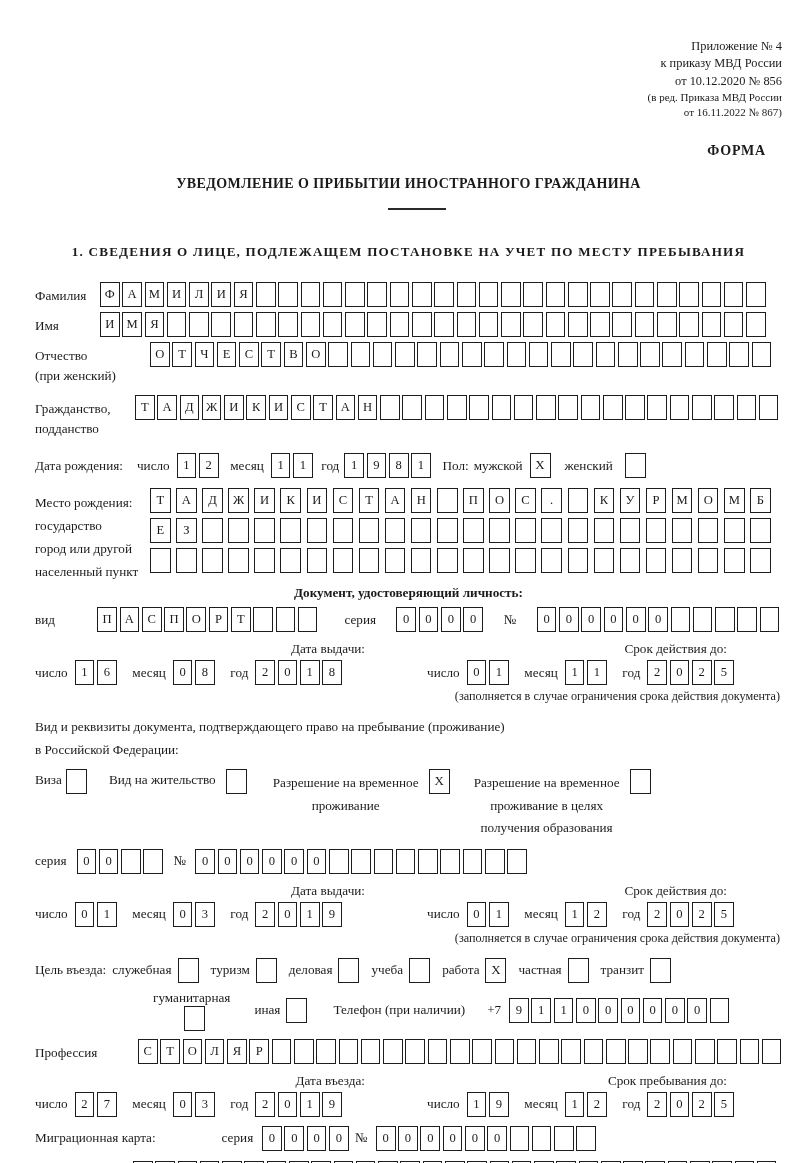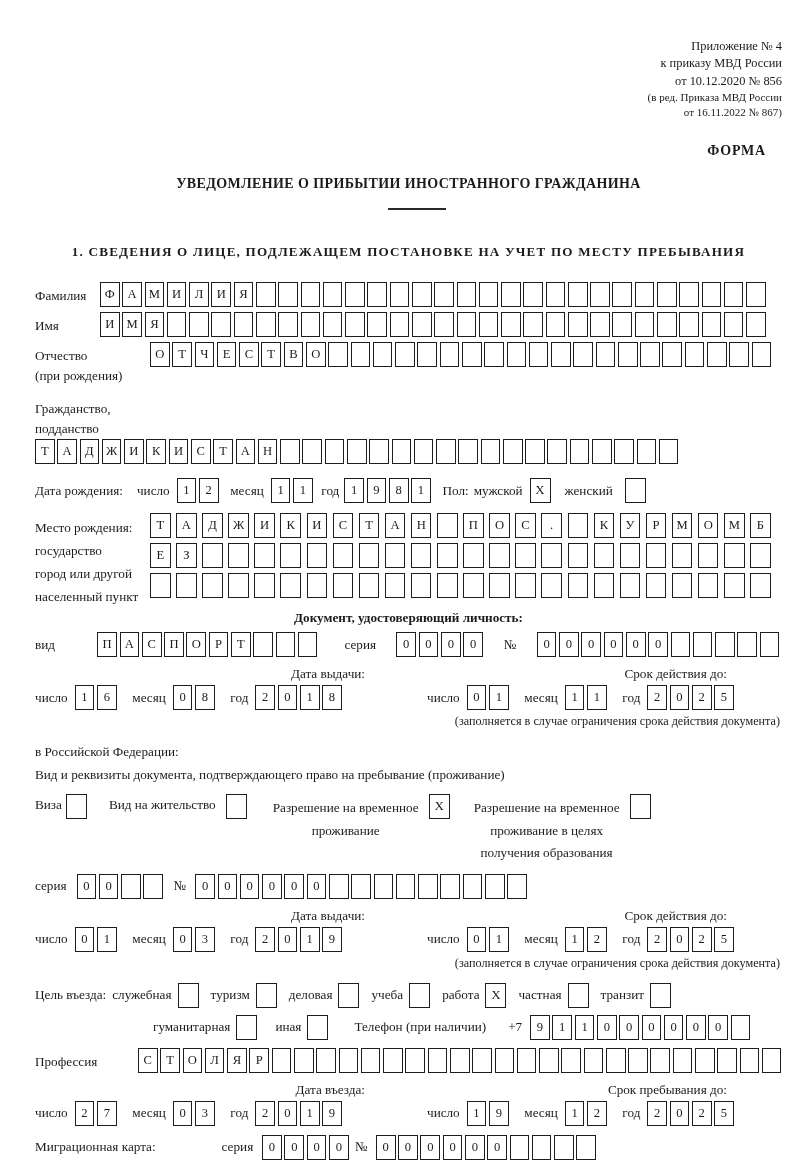--- a/index.html
+++ b/index.html
@@ -153,21 +153,21 @@
         <span class="cell"></span>
         <span class="cell"></span>
         <span class="cell"></span>
         <span class="cell"></span>
       </div>
   </div>
 
   <div class="frow">
     <div class="flabel w115">
       <div>Отчество</div>
-      <div>(при рождения)</div>
+      <div>(при женский)</div>
     </div>
     <div class="cells">
         <span class="cell">О</span>
         <span class="cell">Т</span>
         <span class="cell">Ч</span>
         <span class="cell">Е</span>
         <span class="cell">С</span>
         <span class="cell">Т</span>
         <span class="cell">В</span>
         <span class="cell">О</span>
@@ -187,21 +187,21 @@
         <span class="cell"></span>
         <span class="cell"></span>
         <span class="cell"></span>
         <span class="cell"></span>
         <span class="cell"></span>
         <span class="cell"></span>
         <span class="cell"></span>
       </div>
   </div>
 
-  <div class="frow" style="margin-top:8px;flex-direction:column;">
+  <div class="frow" style="margin-top:8px;">
     <div class="flabel w100">
       <div>Гражданство,</div>
       <div>подданство</div>
     </div>
     <div class="cells">
         <span class="cell">Т</span>
         <span class="cell">А</span>
         <span class="cell">Д</span>
         <span class="cell">Ж</span>
         <span class="cell">И</span>
@@ -428,22 +428,22 @@
             <span class="cell">0</span>
             <span class="cell">2</span>
             <span class="cell">5</span>
           </span>
       </div>
     </div>
   </div>
   <div class="dates-note">(заполняется в случае ограничения срока действия документа)</div>
 
   <div class="plain">
+    <div>Вид и реквизиты документа, подтверждающего право на пребывание (проживание)</div>
     <div>в Российской Федерации:</div>
-    <div>Вид и реквизиты документа, подтверждающего право на пребывание (проживание)</div>
   </div>
 
   <div class="opts">
     <div class="opt">
       <span class="opt-label">Виза</span>
       <span class="checkbox" style="margin-left:4px;"></span>
     </div>
     <div class="opt" style="margin-left:22px;">
       <span class="opt-label">Вид на жительство</span>
       <span class="checkbox"></span>
@@ -567,21 +567,21 @@
       <span class="p-label">частная</span>
       <span class="checkbox"></span>
     </span>
     <span class="purpose">
       <span class="p-label">транзит</span>
       <span class="checkbox"></span>
     </span>
   </div>
 
   <div class="purposes2">
-    <span class="purpose" style="margin-left:0;">
+    <span class="purpose" style="margin-left:0;flex-direction:column;">
       <span class="p-label">гуманитарная</span>
       <span class="checkbox"></span>
     </span>
     <span class="purpose" style="margin-left:18px;">
       <span class="p-label">иная</span>
       <span class="checkbox"></span>
     </span>
     <span style="margin-left:26px;">Телефон (при наличии)</span>
     <span style="margin-left:22px;margin-right:8px;">+7</span>
     <span class="cells">

